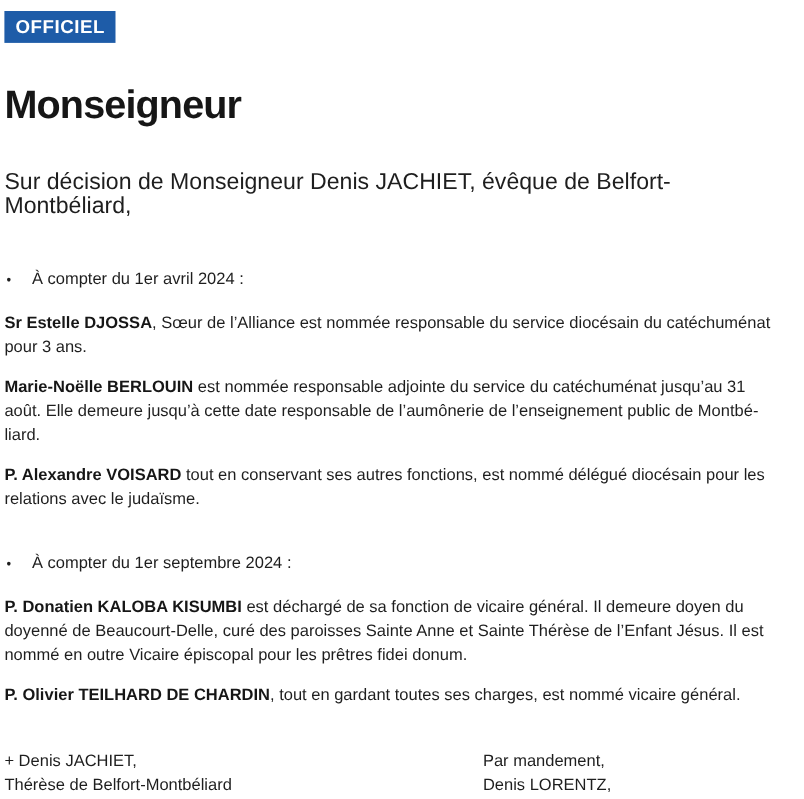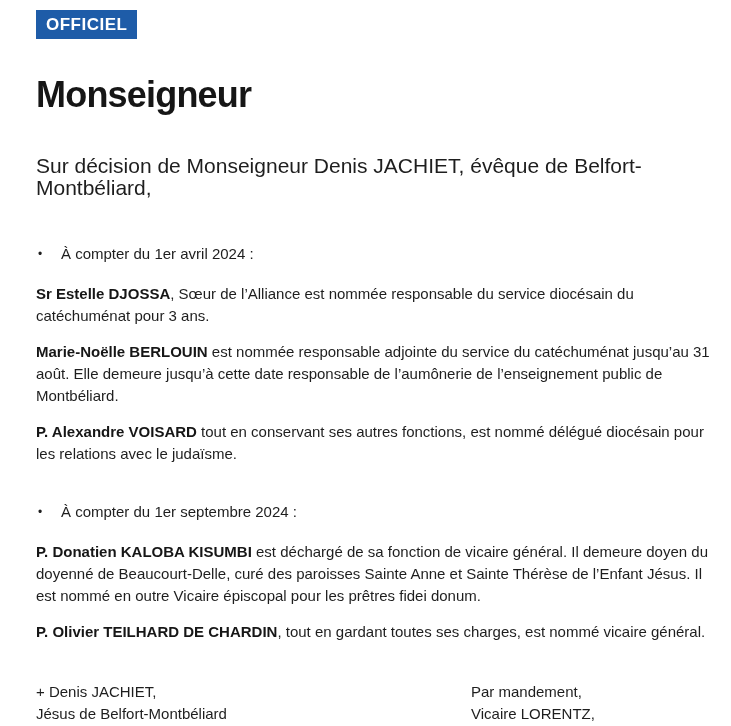--- a/index.html
+++ b/index.html
@@ -1,21 +1,21 @@
 <!DOCTYPE html>
 <html lang="fr"><head>
 <meta charset="utf-8">
 <style>
   html, body { margin: 0; padding: 0; background: #ffffff; }
   .page {
     position: relative;
     width: 731px;
     height: 726px;
     box-sizing: border-box;
-    padding: 10px 20px 0 36px;
+    padding: 10px 20px 0 4px;
     background: #ffffff;
     font-family: "Liberation Sans", sans-serif;
     color: #1e1e1e;
     overflow: hidden;
   }
   .badge {
     display: inline-block;
     background: #1e5ca8;
     color: #ffffff;
     font-weight: bold;
@@ -100,22 +100,22 @@
     </div>
 
     <p class="para"><strong>P. Donatien KALOBA KISUMBI</strong><span> est déchargé de sa fonction de vicaire général. Il demeure doyen du doyen­né de Beaucourt-Delle, curé des paroisses Sainte Anne et Sainte Thérèse de l’Enfant Jésus. Il est nommé en outre Vicaire épiscopal pour les prêtres fidei donum.</span></p>
 
     <p class="para"><strong>P. Olivier TEILHARD DE CHARDIN</strong><span>, tout en gardant toutes ses charges, est nommé vicaire général.</span></p>
   </div>
 
   <div class="footer">
     <div class="footer-left">
       <div>+ Denis JACHIET,</div>
-      <div>Jésus de Belfort-Montbéliard</div>
+      <div>Thérèse de Belfort-Montbéliard</div>
     </div>
     <div class="footer-right">
       <div>Par mandement,</div>
-      <div>Vicaire LORENTZ,</div>
+      <div>Denis LORENTZ,</div>
       <div>Chancelière</div>
     </div>
   </div>
 
 </div>
 
 </body></html>

